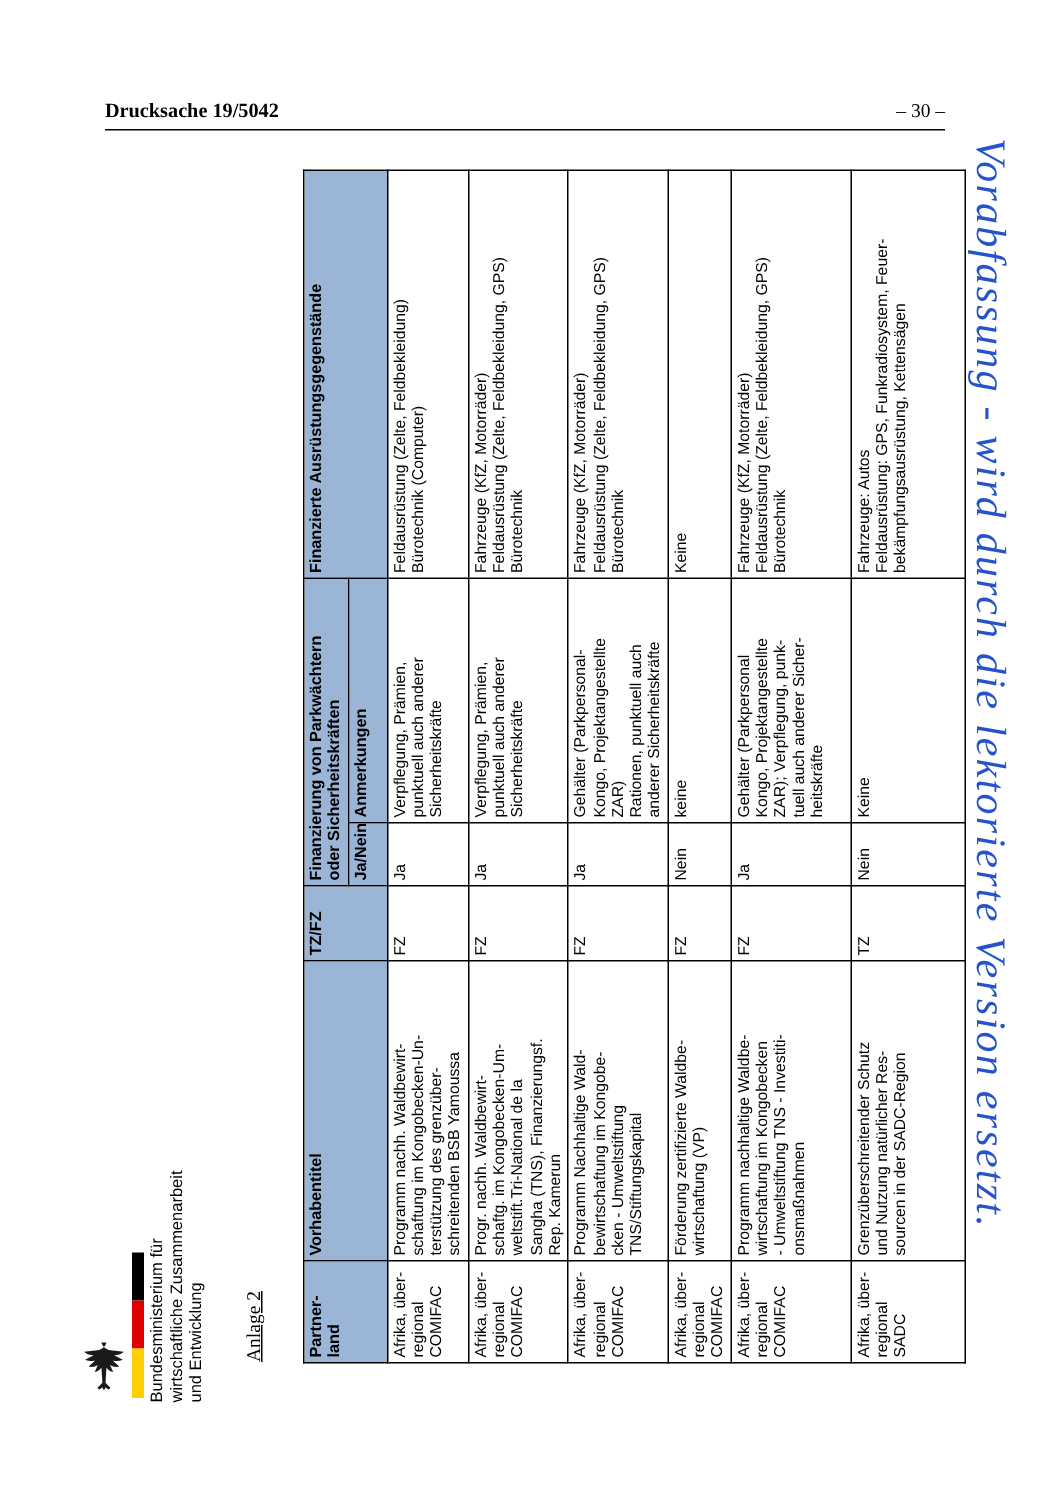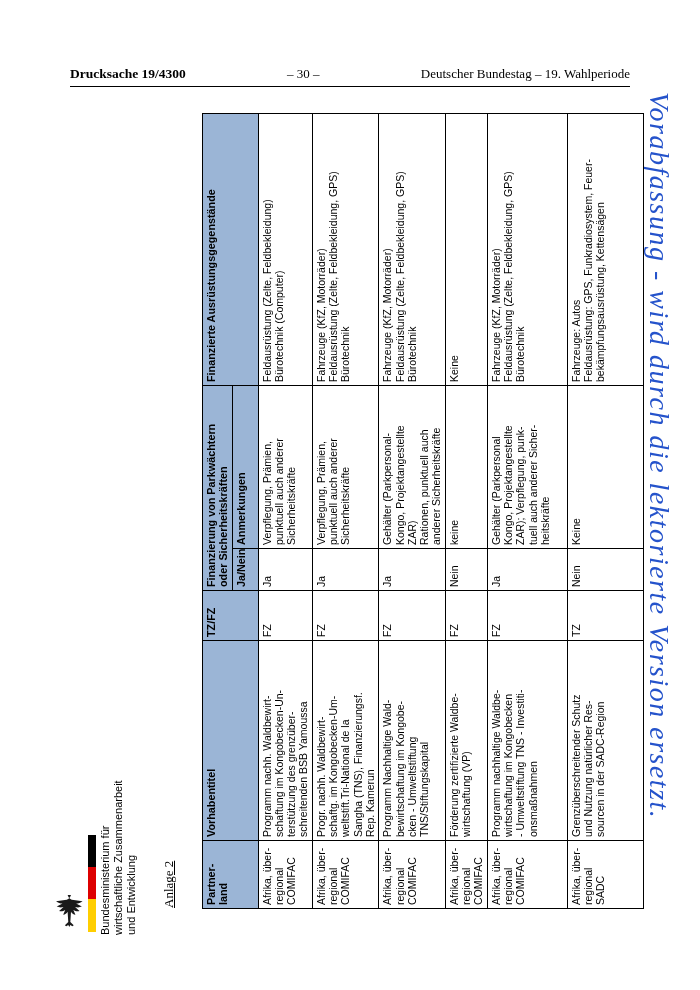--- a/index.html
+++ b/index.html
@@ -66,23 +66,22 @@
   }
   td.center{text-align:center;vertical-align:middle;}
   tr.hr1{height:29px;} tr.hr2{height:26px;}
   tr.r1{height:53px;} tr.r2{height:66px;} tr.r3{height:66px;}
   tr.r4{height:36px;} tr.r5{height:80px;} tr.r6{height:76px;}
 </style>
 </head>
 <body>
 
 <div class="page-header">
-  <span class="doc-number">Drucksache 19/4300</span>
+  <span class="doc-number">Drucksache 19/5042</span>
   <span>– 30 –</span>
-  <span>Deutscher Bundestag – 19. Wahlperiode</span>
 </div>
 <div class="header-rule"></div>
 
 <div class="watermark-wrap">
   <span class="watermark">Vorabfassung - wird durch die lektorierte Version ersetzt.</span>
 </div>
 
 <svg class="eagle" viewBox="0 0 100 110" xmlns="http://www.w3.org/2000/svg">
   <path fill="#1a1a1a" d="M50 8 c-3 10 -10 14 -18 15 l-26 3 c6 5 12 7 19 7 l-17 9 c7 3 14 3 20 1 l-13 12 c7 2 13 0 18 -3 l-6 14 c6 -1 10 -4 13 -9 l2 30 -10 10 4 3 6 -4 3 6 3 -6 6 4 4 -3 -10 -10 2 -30 c3 5 7 8 13 9 l-6 -14 c5 3 11 5 18 3 l-13 -12 c6 2 13 2 20 -1 l-17 -9 c7 0 13 -2 19 -7 l-26 -3 c-8 -1 -15 -5 -18 -15 z"></path>
 </svg>

